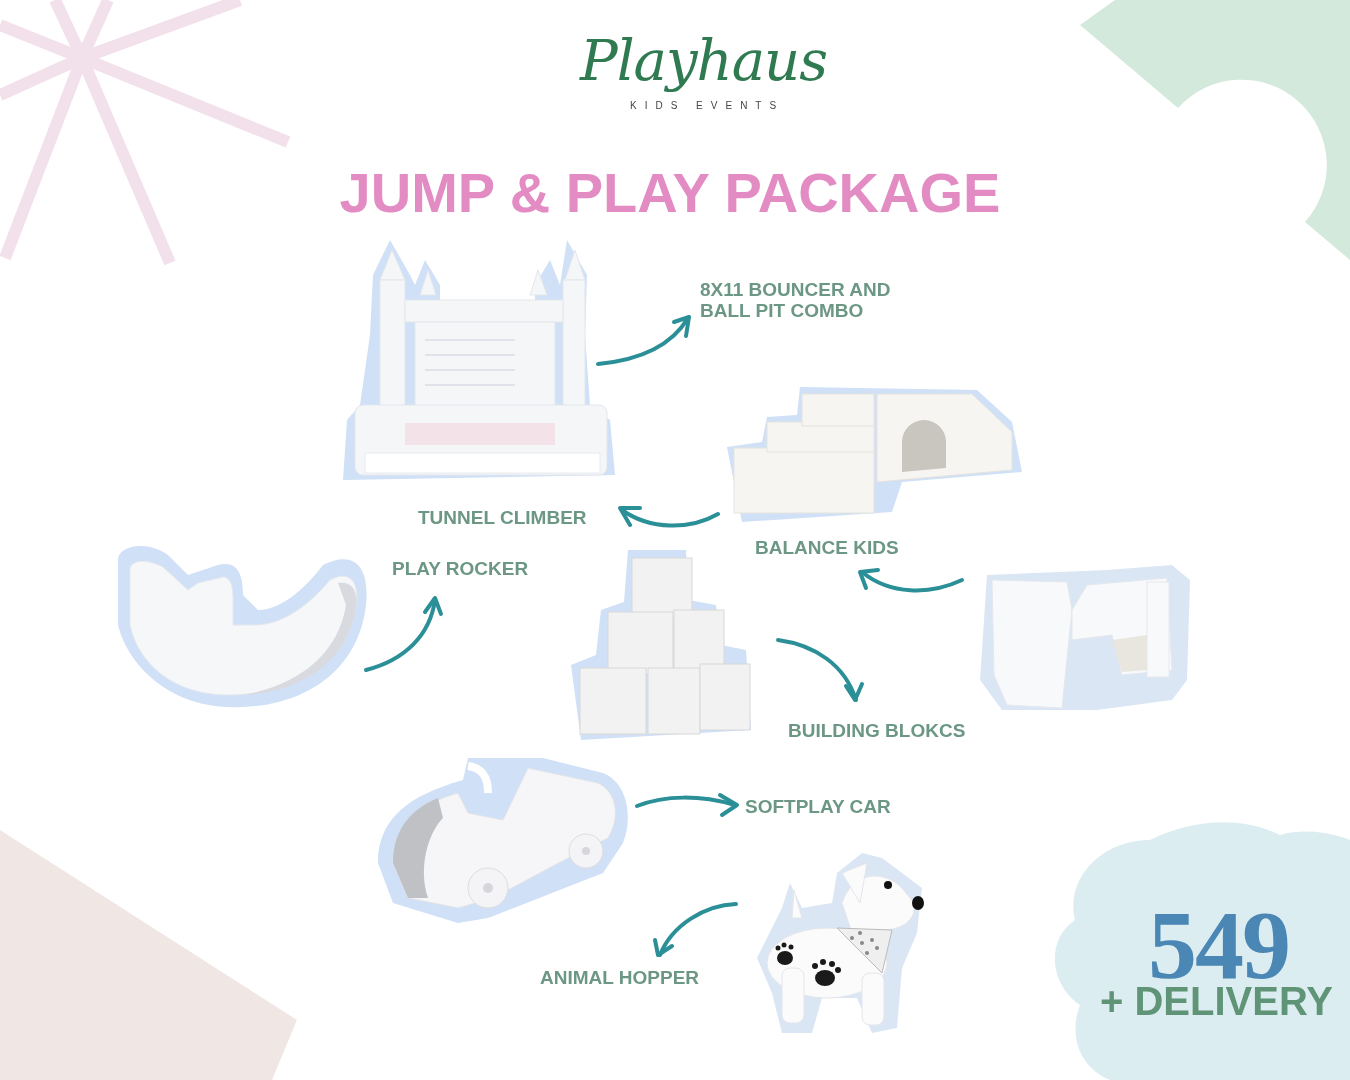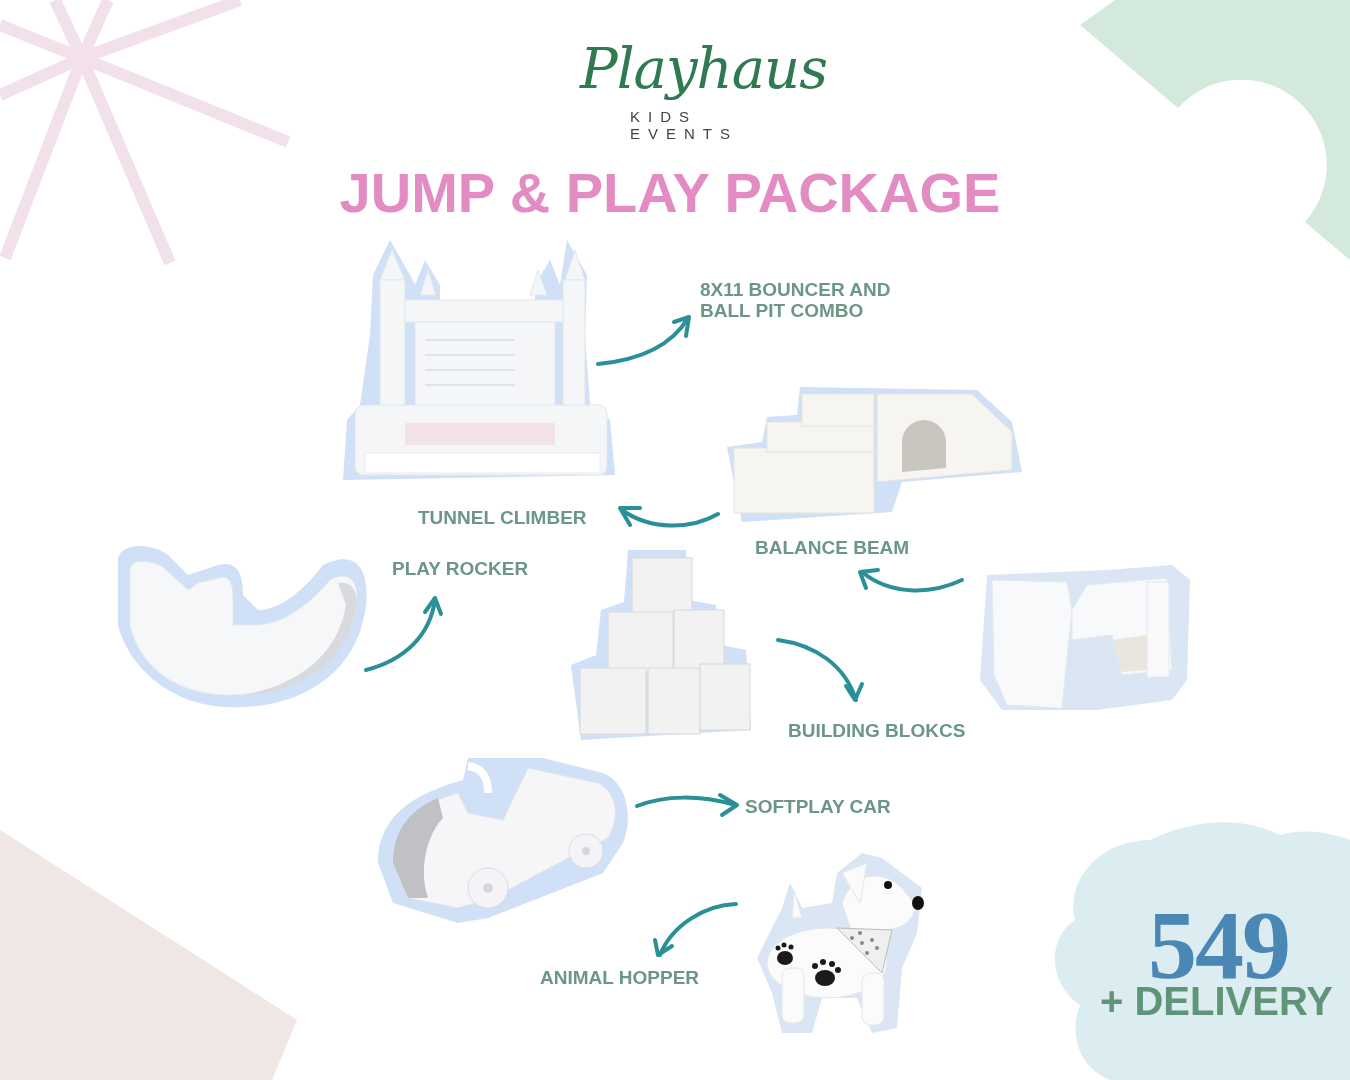--- a/index.html
+++ b/index.html
@@ -1,21 +1,21 @@
 <!DOCTYPE html>
 <html><head>
 <meta charset="utf-8">
 <style>
   html, body { margin: 0; padding: 0; }
   body { width: 1350px; height: 1080px; position: relative; overflow: hidden; background: #ffffff; font-family: "Liberation Sans", sans-serif; }
   .abs { position: absolute; }
   .bg-shape { position: absolute; }
-  .logo-script { position: absolute; left: 580px; top: 34px; width: 230px; height: 80px; }
+  .logo-script { position: absolute; left: 580px; top: 26px; width: 230px; height: 80px; }
   .logo-word { font-family: "DejaVu Serif", serif; font-style: italic; font-size: 56px; color: #2f7a50; letter-spacing: -1px; position: absolute; left: 0; top: 0; line-height: 70px; }
-  .logo-sub { position: absolute; left: 50px; top: 74px; font-size: 15px; letter-spacing: 8px; color: #444; font-family: "Liberation Sans", sans-serif; }
+  .logo-sub { position: absolute; left: 50px; top: 74px; font-size: 10px; letter-spacing: 8px; color: #444; font-family: "Liberation Sans", sans-serif; text-align: right; }
   .title { position: absolute; left: 0; width: 1340px; top: 160px; text-align: center; font-size: 56px; font-weight: bold; color: #e38cc4; letter-spacing: 0px; font-family: "Liberation Sans", sans-serif; }
   .label { position: absolute; font-weight: bold; font-size: 19px; color: #6c9784; text-align: left; line-height: 21px; white-space: nowrap; }
   .price { position: absolute; left: 1148px; top: 895px; font-size: 98px; font-weight: bold; color: #4a87b4; line-height: 100px; letter-spacing: -2px; font-family: Liberation Serif, serif; }
   .delivery { position: absolute; left: 1092px; top: 977px; font-size: 40px; font-weight: bold; color: #5f9477; line-height: 48px; margin-left: 8px; }
   svg { display: block; }
 </style>
 </head>
 <body>
 
 <svg class="bg-shape" style="left:0;top:0" width="320" height="290" viewBox="0 0 320 290">
@@ -190,20 +190,20 @@
       <path d="M655 940 L658 955 L672 946"></path>
     </g>
   </g>
 </svg>
 
 <div class="label" style="left:700px;top:279px;width:240px">
   <div>8X11 BOUNCER AND</div>
   <div>BALL PIT COMBO</div>
 </div>
 <div class="label" style="left:418px;top:507px">TUNNEL CLIMBER</div>
-<div class="label" style="left:755px;top:537px">BALANCE BEAM</div>
+<div class="label" style="left:755px;top:537px">BALANCE KIDS</div>
 <div class="label" style="left:392px;top:558px">PLAY ROCKER</div>
 <div class="label" style="left:788px;top:720px">BUILDING BLOKCS</div>
 <div class="label" style="left:745px;top:796px">SOFTPLAY CAR</div>
 <div class="label" style="left:540px;top:967px">ANIMAL HOPPER</div>
 
 <div class="price">549</div>
 <div class="delivery">+ DELIVERY</div>
 
 </body></html>

